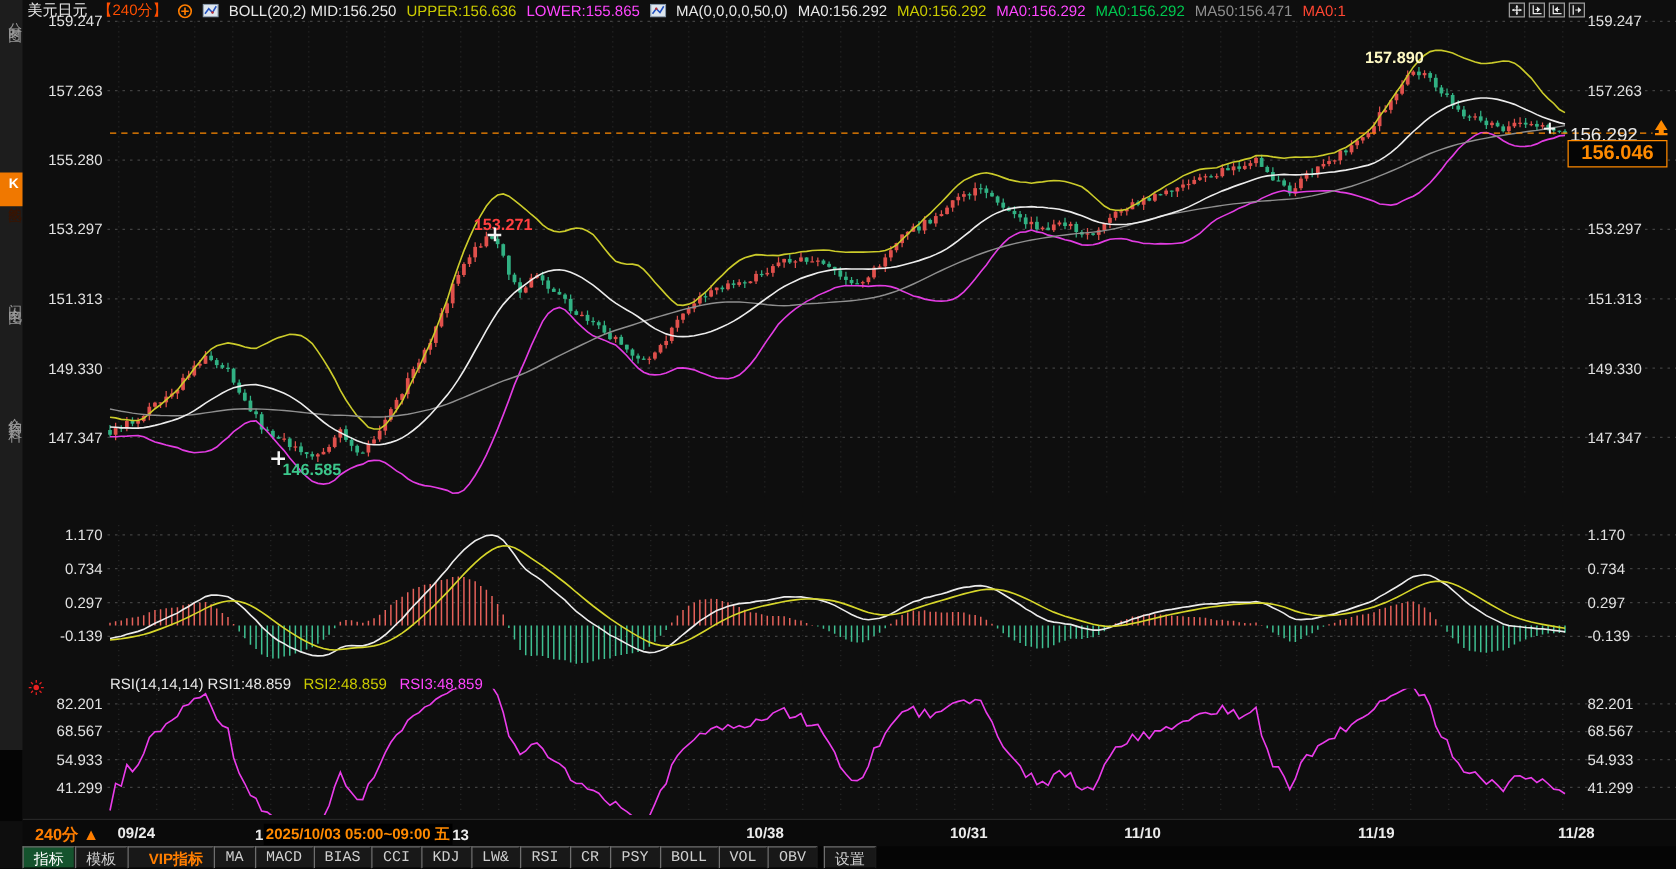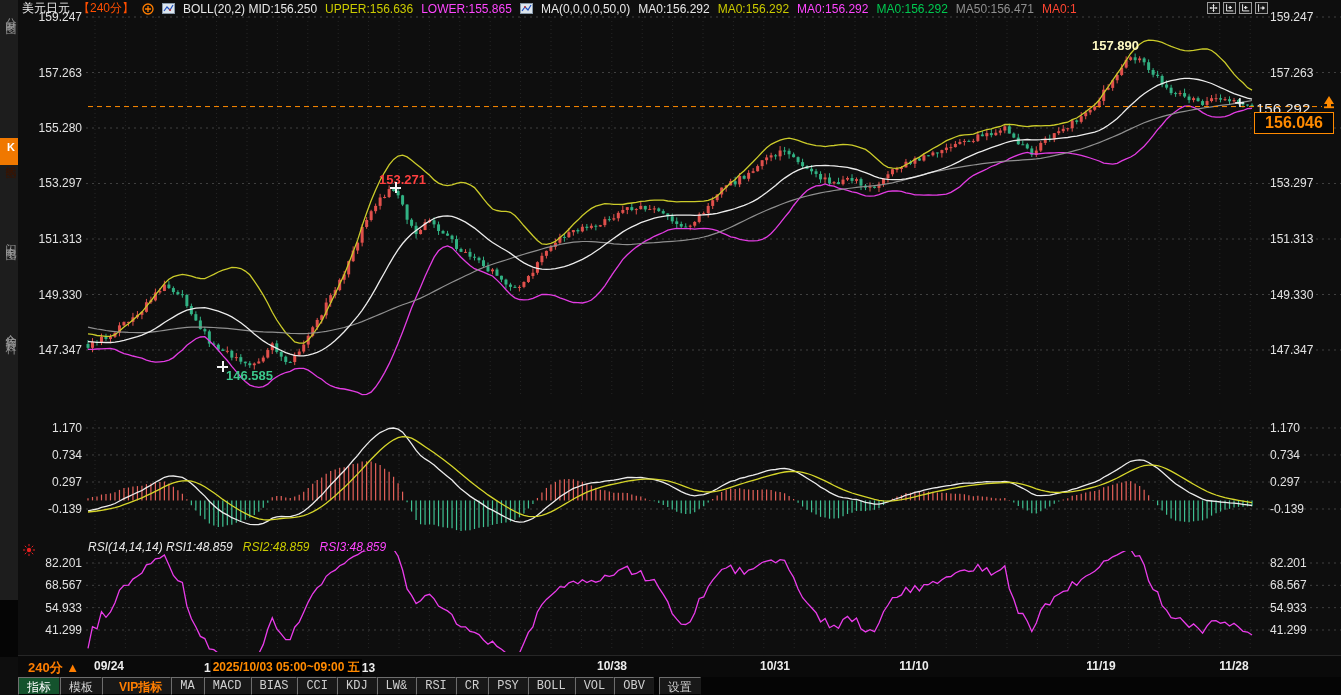--- a/index.html
+++ b/index.html
@@ -28,21 +28,21 @@
 
   
   .axlabel { position:absolute; font-size:12px; color:#e2e2e2; line-height:14px; }
   #axis-left  { position:absolute; left:0; top:0; width:84px; height:695px; z-index:5; }
   #axis-left .axlabel { right:2px; text-align:right; width:70px; }
   #axis-right { position:absolute; left:1266px; top:0; width:75px; height:695px; z-index:5; }
   #axis-right .axlabel { left:4px; text-align:left; width:70px; }
 
   
   .pane-hdr { position:absolute; left:88px; font-size:12px; display:flex; gap:10px; white-space:nowrap; z-index:8; }
-  #macd-hdr { top:404px; } #rsi-hdr { top:540px;font-style:italic; }
+  #macd-hdr { top:404px; } #rsi-hdr { top:540px; }
 
   
   .anno { position:absolute; font-size:13px; font-weight:bold; z-index:7; }
   #anno-high  { left:1052px; top:38px;  color:#fef9c3;margin-left:40px; }
   #anno-peak1 { left:379px;  top:172px; color:#ff4040; }
   #anno-low   { left:226px;  top:368px; color:#3cc88c; }
   .cross { position:absolute; width:11px; height:11px; z-index:7; }
   .cross:before, .cross:after { content:""; position:absolute; background:#f4f4f4; }
   .cross:before { left:5px; top:0; width:1.5px; height:11px; }
   .cross:after  { left:0; top:5px; width:11px; height:1.5px; }
@@ -1149,21 +1149,21 @@
     <div id="xtip-wrap">
       <span id="xtip-pre">1</span>
       <span id="xtip">2025/10/03 05:00~09:00 五</span>
       <span id="xtip-suf">13</span>
     </div>
   <div class="xlabel" style="left: 91px;">09/24</div>
       <div class="xlabel" style="left: 594px;">10/38</div>
       <div class="xlabel" style="left: 757px;">10/31</div>
       <div class="xlabel" style="left: 896px;">11/10</div>
       <div class="xlabel" style="left: 1083px;">11/19</div>
-      <div class="xlabel" style="left: 1216px;">11/28</div>
+      <div class="xlabel" style="left: 1243px;">11/28</div>
     </div>
 
   <div id="tabbar">
       <div class="tab active">指标</div>
       <div class="tab">模板</div>
       <div class="tab vip">VIP指标</div>
       <div class="tab">MA</div>
       <div class="tab">MACD</div>
       <div class="tab">BIAS</div>
       <div class="tab">CCI</div>

